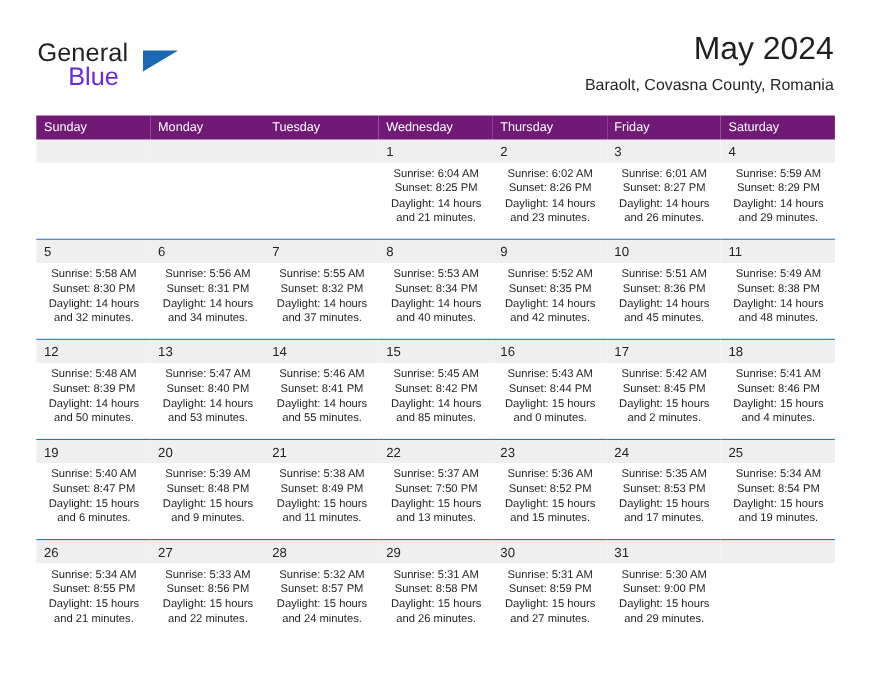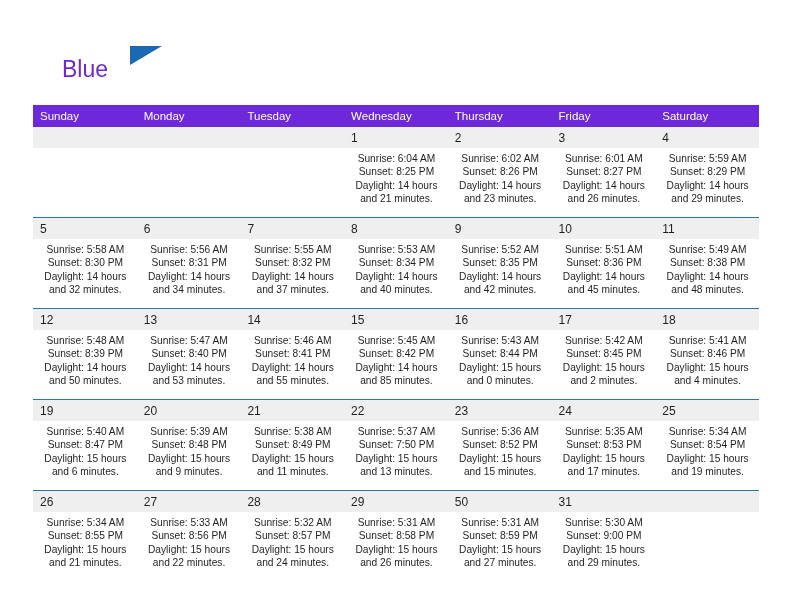--- a/index.html
+++ b/index.html
@@ -89,21 +89,21 @@
     left: 33px;
     top: 105px;
     width: 726px;
   }
   table.cal {
     width: 726px;
     border-collapse: collapse;
     table-layout: fixed;
   }
   table.cal th {
-    background: #6d28d9;
+    background: #701a75;
     color: #ffffff;
     font-size: 11.5px;
     font-weight: normal;
     text-align: left;
     padding: 5px 0 5px 7px;
     height: 11px;
     border: none;
   }
   
   td.cell {
@@ -139,24 +139,29 @@
   }
 </style>
 </head>
 <body>
 
 <div class="page">
 
   <div class="top">
 
     <div class="brand">
+      <span class="brand-general">General</span>
       <span class="brand-tri"></span>
       <span class="brand-blue">Blue</span>
     </div>
 
+    <div class="titles">
+      <div class="cal-title">May 2024</div>
+      <div class="cal-subtitle">Baraolt, Covasna County, Romania</div>
+    </div>
 
   </div>
 
   <div class="calendar">
     <table class="cal">
       <thead>
         <tr>
           <th>Sunday</th>
           <th>Monday</th>
           <th>Tuesday</th>
@@ -440,21 +445,21 @@
             <td class="cell">
               <div class="daynum">29</div>
               <div class="info">
                 <div>Sunrise: 5:31 AM</div>
                 <div>Sunset: 8:58 PM</div>
                 <div>Daylight: 15 hours</div>
                 <div>and 26 minutes.</div>
               </div>
             </td>
             <td class="cell">
-              <div class="daynum">50</div>
+              <div class="daynum">30</div>
               <div class="info">
                 <div>Sunrise: 5:31 AM</div>
                 <div>Sunset: 8:59 PM</div>
                 <div>Daylight: 15 hours</div>
                 <div>and 27 minutes.</div>
               </div>
             </td>
             <td class="cell">
               <div class="daynum">31</div>
               <div class="info">

